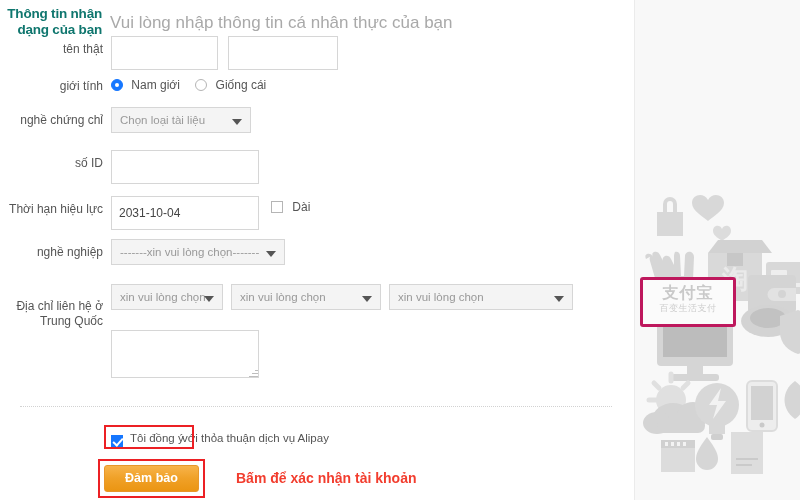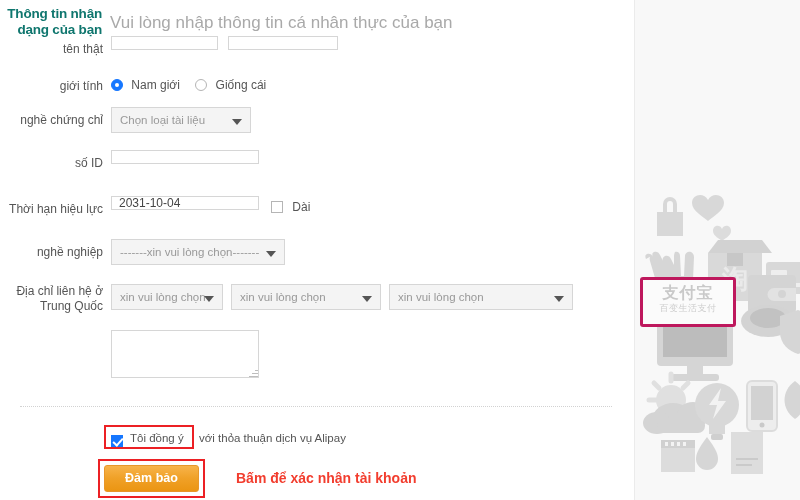--- a/index.html
+++ b/index.html
@@ -50,21 +50,21 @@
     text-align: right;
     color: #555;
     font-size: 12px;
     line-height: 15px;
   }
 
   .tinput {
     position: absolute;
     background: #fff;
     border: 1px solid #d6d6d6;
-    height: 14px;
+    height: 34px;
     font-size: 12px;
     color: #444;
     padding: 0 7px;
     line-height: 24px;
     outline: none;
     font-family: "Liberation Sans", sans-serif;
   }
   .tinput::placeholder { color: #b8b8b8; }
 
   .sel {
@@ -282,21 +282,21 @@
 
     <div class="frow" style="top:239px;">
       <div class="flabel" style="top:6px;">nghề nghiệp</div>
       <div class="sel" style="left:111px; top:0; width:174px;">
         <span>-------xin vui lòng chọn-------</span>
         <span class="caret"></span>
       </div>
     </div>
 
     <div class="frow" style="top:284px;">
-      <div class="flabel" style="top:0;">
+      <div class="flabel" style="top:15px;">
         <span>Địa chỉ liên hệ ở</span><br>
         <span>Trung Quốc</span>
       </div>
       <div class="sel" style="left:111px; top:0; width:112px;">
         <span>xin vui lòng chọn</span>
         <span class="caret"></span>
       </div>
       <div class="sel" style="left:231px; top:0; width:150px;">
         <span>xin vui lòng chọn</span>
         <span class="caret"></span>
@@ -312,21 +312,21 @@
       <i style="top:7px; width:9px;"></i>
       <i style="top:4px; width:6px;"></i>
       <i style="top:1px; width:3px;"></i>
     </div>
 
     <div class="divider"></div>
 
     <div style="position:absolute; left:111px; top:431px;">
       <span class="cbx on"></span>
       <span class="agree-text" style="left:19px; top:0;">Tôi đồng ý</span>
-      <span class="agree-text" style="left:88px; top:0;text-align:center;">với thỏa thuận dịch vụ Alipay</span>
+      <span class="agree-text" style="left:71px; top:0;text-align:center;">với thỏa thuận dịch vụ Alipay</span>
     </div>
 
     <div class="submit-btn">Đảm bảo</div>
 
     <div class="annot-box" style="left:104px; top:425px; width:90px; height:24px;"></div>
     <div class="annot-box" style="left:98px; top:459px; width:107px; height:39px;"></div>
     <div class="annot-text" style="left:219px; top:470px;">Bấm để xác nhận tài khoản</div>
   </div>
 
   <div id="art-panel">

